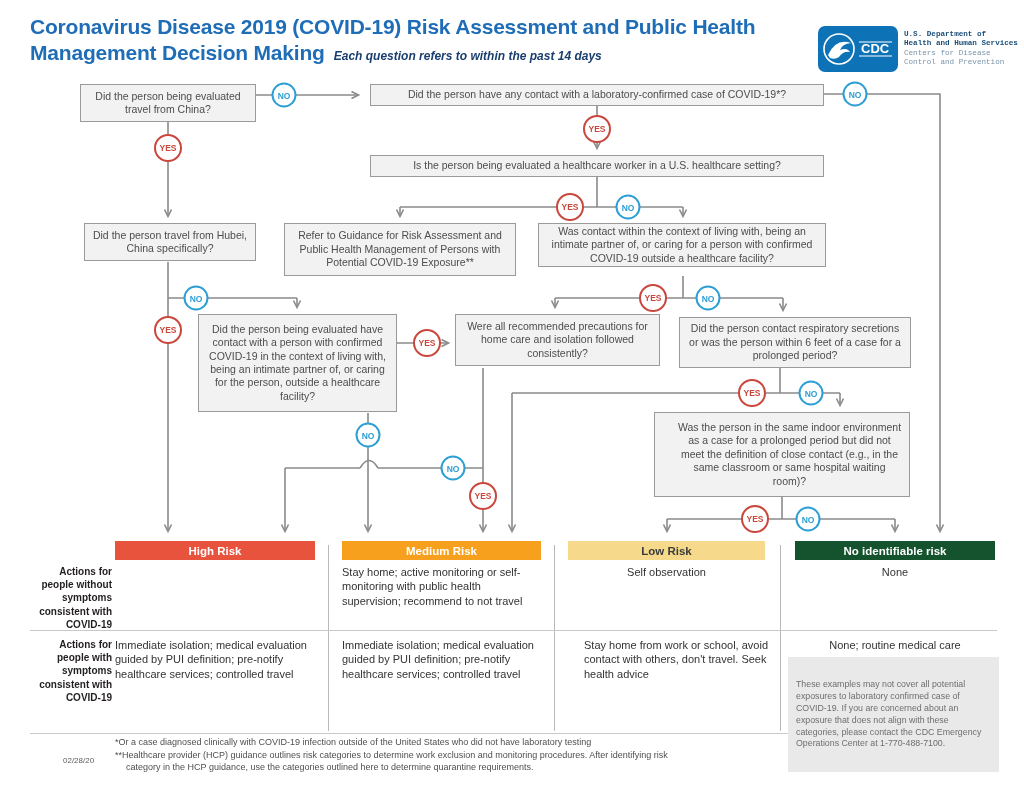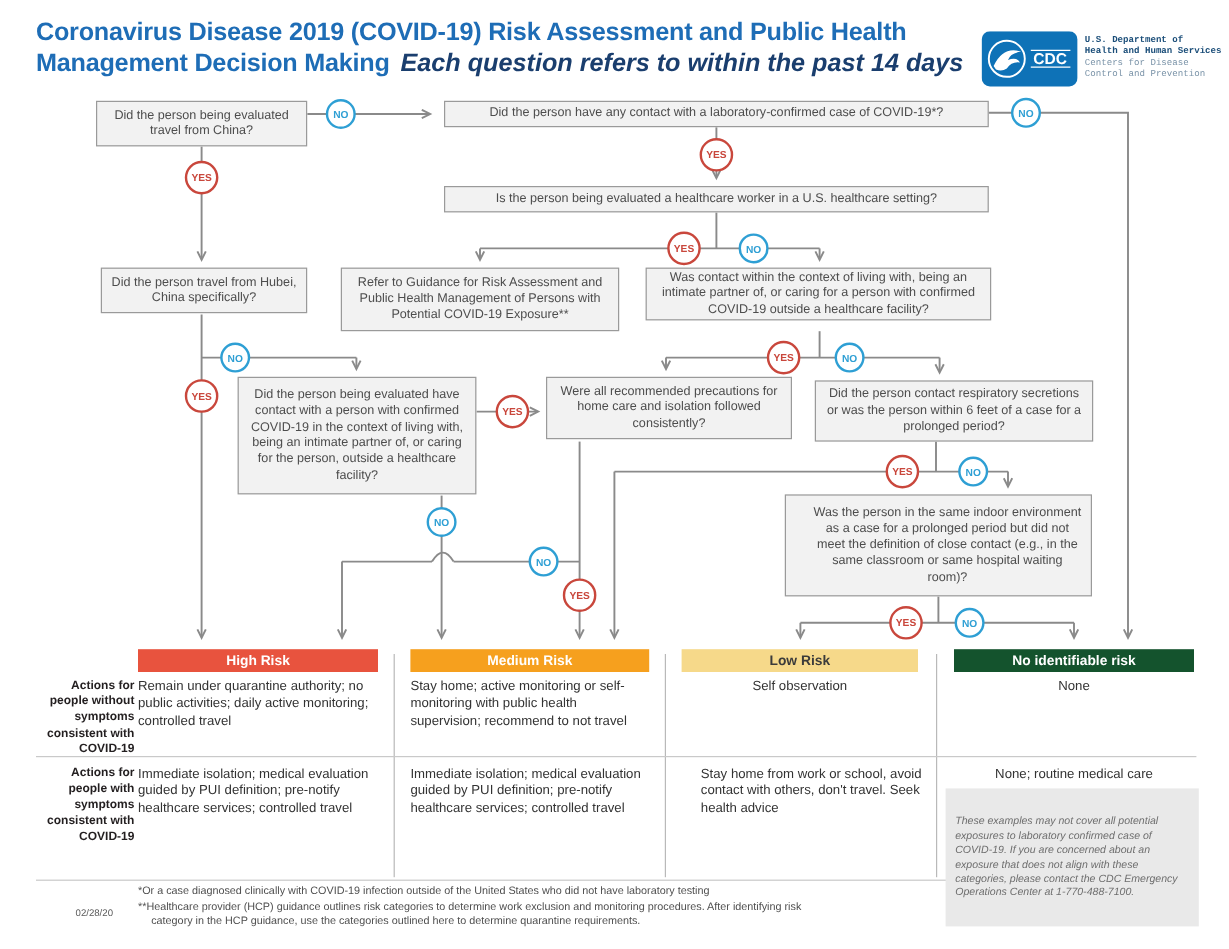--- a/index.html
+++ b/index.html
@@ -1,21 +1,21 @@
 <!DOCTYPE html>
 <html><head>
 <meta charset="utf-8">
 <style>
   html,body{margin:0;padding:0;background:#fff;}
   .page{position:relative;width:1024px;height:791px;background:#fff;overflow:hidden;
         font-family:"Liberation Sans",sans-serif;color:#4d4d4d;}
   
   .title{position:absolute;left:30px;top:14px;font-weight:bold;font-size:21px;
          line-height:1.25;color:#1E6DB6;letter-spacing:-0.2px;}
-  .subtitle{font-style:italic;font-weight:bold;font-size:21px;color:#1A3E6E;margin-left:9px;letter-spacing:0;}
+  .subtitle{font-style:italic;font-weight:bold;font-size:12px;color:#1A3E6E;margin-left:9px;letter-spacing:0;}
   .logo-wrap{position:absolute;left:818px;top:26px;width:200px;height:50px;}
   .hhs-text{position:absolute;left:86px;top:4px;font-size:7.6px;line-height:1.25;font-family:Liberation Mono, monospace;}
   .hhs-bold{font-weight:bold;color:#1B4E79;}
   .hhs-light{color:#7A93A8;}
   
   .qbox{position:absolute;box-sizing:border-box;background:#F2F2F2;border:1px solid #9A9A9A;
         display:flex;align-items:center;justify-content:center;text-align:center;
         font-size:10.5px;line-height:1.28;color:#4d4d4d;padding:3px 6px;z-index:2;}
   
   .dec{position:absolute;border-radius:50%;background:#fff;display:flex;align-items:center;
@@ -26,21 +26,21 @@
   svg.connectors{position:absolute;left:0;top:0;z-index:1;}
   
   .bar{position:absolute;top:541px;height:19px;display:flex;align-items:center;justify-content:center;
        font-weight:bold;font-size:11.5px;z-index:2;}
   .cell{position:absolute;font-size:11px;line-height:1.3;color:#333;}
   .rowlabel{position:absolute;left:26px;width:86px;text-align:right;font-weight:bold;
             font-size:10px;line-height:1.32;color:#231f20;}
   .vdiv{position:absolute;top:545px;height:186px;width:1px;background:#b9b9b9;}
   .hdiv{position:absolute;left:30px;width:967px;height:1px;background:#c9c9c9;}
   .note{position:absolute;left:788px;top:657px;width:211px;box-sizing:border-box;background:#E9E9E9;
-        font-style:italic;font-size:8.8px;line-height:1.35;color:#6e6e6e;padding:22px 8px;}
+        font-size:8.8px;line-height:1.35;color:#6e6e6e;padding:22px 8px;}
   .footnotes{position:absolute;left:115px;top:736px;width:575px;font-size:9px;line-height:1.4;color:#4f4f4f;}
   .footnotes p{margin:0;text-indent:-11px;margin-left:11px;}
   .datestamp{position:absolute;left:28px;top:756px;font-size:8px;color:#5a5a5a;padding-left:35px;}
 </style>
 </head>
 <body>
 
 <div class="page">
 
   <div class="title">
@@ -143,21 +143,20 @@
   <div class="bar" style="left: 568px; width: 197px; background-color: rgb(246, 217, 138); color: rgb(59, 59, 59);">Low Risk</div>
   <div class="bar" style="left: 795px; width: 200px; background-color: #14532d; color: rgb(255, 255, 255);">No identifiable risk</div>
 
   <div class="vdiv" style="left:328px;"></div>
   <div class="vdiv" style="left:554px;"></div>
   <div class="vdiv" style="left:780px;"></div>
   <div class="hdiv" style="top:630px;"></div>
   <div class="hdiv" style="top:733px;"></div>
 
   <div class="rowlabel" style="top:565px;">Actions for people without symptoms consistent with COVID-19</div>
-  <div class="cell" style="left:115px;top:565px;width:205px;">Remain under quarantine authority; no public activities; daily active monitoring; controlled travel</div>
   <div class="cell" style="left:342px;top:565px;width:200px;">Stay home; active monitoring or self-monitoring with public health supervision; recommend to not travel</div>
   <div class="cell" style="left:568px;top:565px;width:197px;text-align:center;">Self observation</div>
   <div class="cell" style="left:795px;top:565px;width:200px;text-align:center;">None</div>
 
   <div class="rowlabel" style="top:638px;">Actions for people with symptoms consistent with COVID-19</div>
   <div class="cell" style="left:115px;top:638px;width:205px;">Immediate isolation; medical evaluation guided by PUI definition; pre-notify healthcare services; controlled travel</div>
   <div class="cell" style="left:342px;top:638px;width:200px;">Immediate isolation; medical evaluation guided by PUI definition; pre-notify healthcare services; controlled travel</div>
   <div class="cell" style="left:584px;top:638px;width:195px;">Stay home from work or school, avoid contact with others, don't travel. Seek health advice</div>
   <div class="cell" style="left:795px;top:638px;width:200px;text-align:center;">None; routine medical care</div>
 

